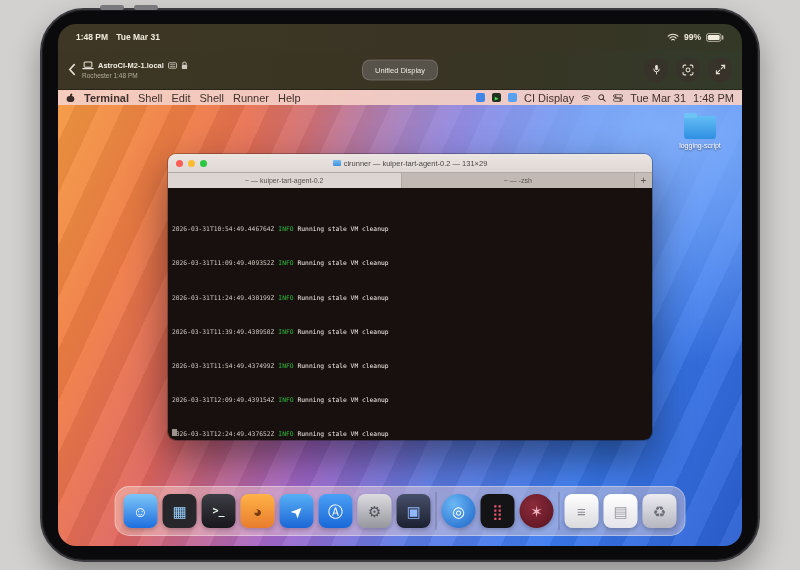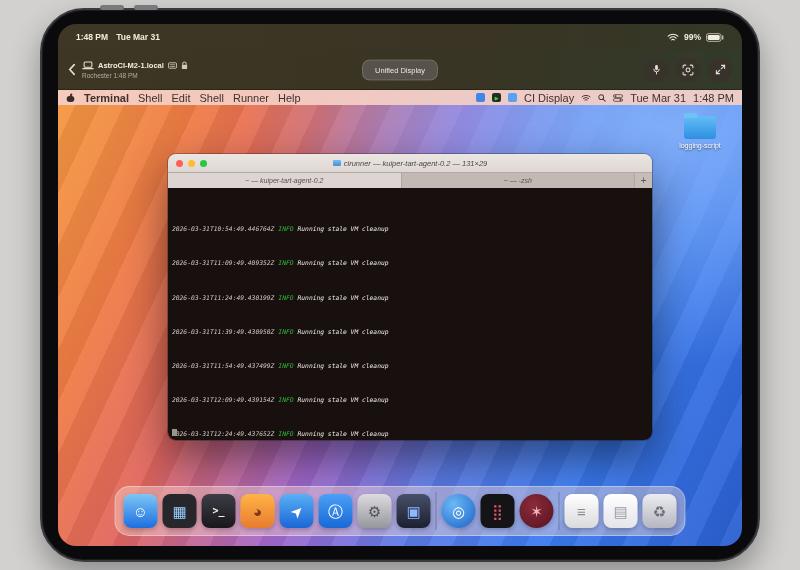--- a/index.html
+++ b/index.html
@@ -58,21 +58,21 @@
   .desktop-folder { position:absolute; right:14px; top:26px; width:56px; display:flex;
                     flex-direction:column; align-items:center; gap:3px; }
   .folder-shape { position:relative; width:32px; height:23px; border-radius:3px;
                   background:linear-gradient(180deg,#63bdf4,#2f8fe2); }
   .folder-shape::before { content:""; position:absolute; top:-3px; left:0; width:13px; height:5px;
                   border-radius:2px 2px 0 0; background:#6ec3f5; }
   .folder-label { color:#fff; font-size:7px; text-shadow:0 1px 2px rgba(0,0,0,.6); }
 
   
   .terminal { position:absolute; left:110px; top:64px; width:484px; border-radius:8px;
-              overflow:hidden; box-shadow:0 18px 42px rgba(0,0,0,.45), 0 0 0 1px rgba(0,0,0,.25);font-style:italic; }
+              overflow:hidden; box-shadow:0 18px 42px rgba(0,0,0,.45), 0 0 0 1px rgba(0,0,0,.25); }
   .term-titlebar { position:relative; height:18px; background:linear-gradient(#ece6e3,#ded7d4);
                    display:flex; align-items:center; justify-content:center; }
   .traffic { position:absolute; left:8px; top:0; height:100%; display:flex; gap:5px; align-items:center; }
   .tl { width:7px; height:7px; border-radius:50%; }
   .tl-red{ background:#ff5f57; } .tl-yellow{ background:#febc2e; } .tl-green{ background:#28c840; }
   .term-title { font-size:7.5px; color:#4c4644; display:flex; align-items:center; gap:3px; }
   .proxy-icon { width:8px; height:6px; border-radius:1px; background:linear-gradient(#79bdf2,#3f8fde); display:inline-block; }
   .term-tabs { display:flex; height:16px; background:#c6bdb9; border-top:1px solid #b2a9a5; font-size:7px; color:#57514f; }
   .term-tab { flex:1; display:flex; align-items:center; justify-content:center; }
   .tab-active { background:#ddd5d1; }

